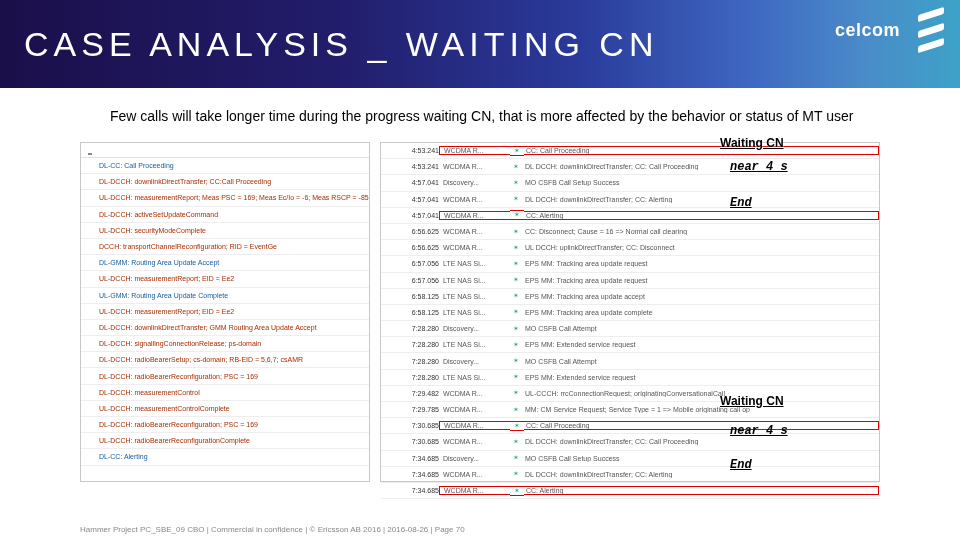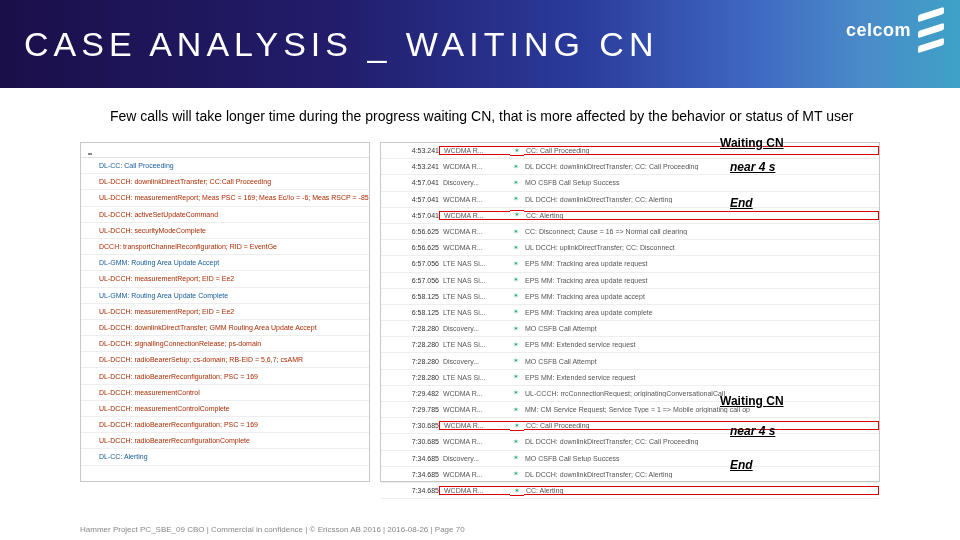--- a/index.html
+++ b/index.html
@@ -26,21 +26,21 @@
     letter-spacing: 5px;
     font-weight: 300;
     font-family: "Arial Narrow", Arial, sans-serif;
   }
   .logos {
     position: absolute;
     right: 16px;
     top: 8px;
     display: flex;
     align-items: center;
-    gap: 7px;
+    gap: 18px;
   }
   .celcom {
     color: #fff;
     font-family: Arial, sans-serif;
     font-size: 18px;
     font-weight: bold;
     letter-spacing: 0.5px;
   }
   .ericsson {
     width: 26px; height: 38px;
@@ -130,20 +130,21 @@
     text-decoration: underline;
     text-shadow: 0 0 2px #fff;
   }
   .annot-box {
     position: absolute;
     font-size: 12px;
     font-weight: bold;
     font-style: italic;
     color: #000;
     text-decoration: underline;
+    font-family: Liberation Mono, monospace;
   }
   .footer {
     position: absolute;
     left: 80px;
     bottom: 6px;
     font-size: 8px;
     color: #888;
   }
 </style>
 </head>

